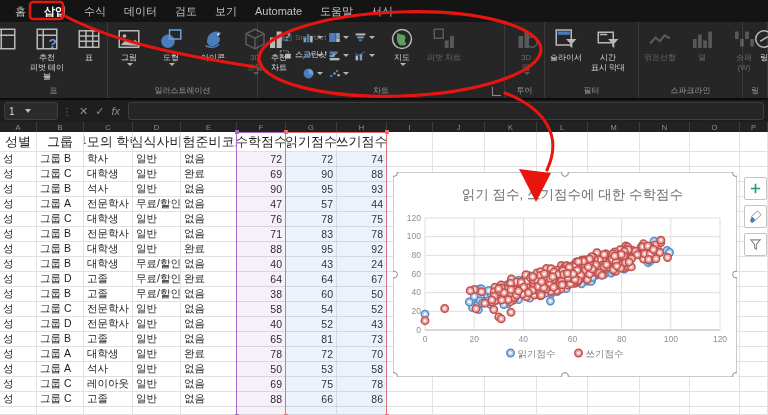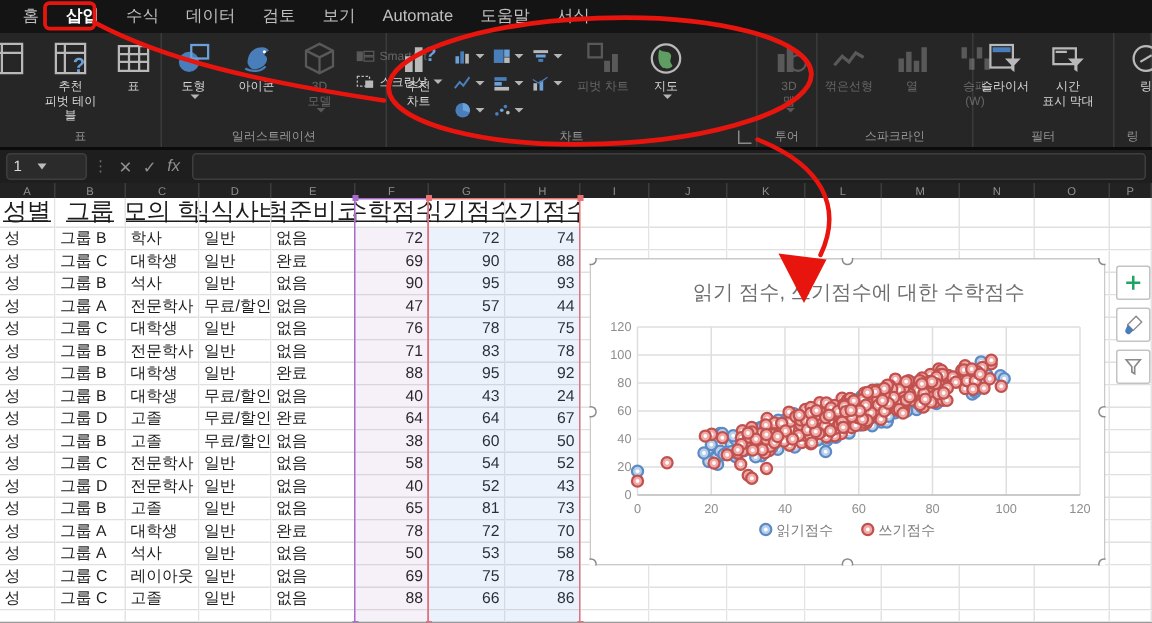--- a/index.html
+++ b/index.html
@@ -40,21 +40,21 @@
   .fxinput{flex:1;height:16px;background:#252525;border:1px solid #3e3e3e;border-radius:3px;}
   
   .sheet{position:absolute;left:0;top:122px;width:768px;height:293px;background:#fff;z-index:1;}
   .colheads{display:flex;height:10px;background:#222;}
   .colheads .ch{box-sizing:border-box;border-right:1px solid #3c3c3c;color:#909090;font-size:7.5px;
     display:flex;align-items:center;justify-content:center;overflow:hidden;}
   .grow{display:flex;}
   .cell{box-sizing:border-box;border-right:1px solid #e3e3e3;border-bottom:1px solid #e0e0e0;
     font-size:10.5px;color:#1c1c1c;display:flex;align-items:center;overflow:hidden;white-space:nowrap;
     padding:0 3px;background:#fff;}
-  .cell.hdr{justify-content:center;font-size:16px;padding:0 1px;text-decoration:underline;}
+  .cell.hdr{justify-content:center;font-size:13px;padding:0 1px;}
   .cell.num{justify-content:flex-end;}
   .hl{position:absolute;pointer-events:none;box-sizing:border-box;z-index:2;}
   .hsq{position:absolute;width:4px;height:4px;z-index:2;}
   
   .chart{position:absolute;left:393px;top:172px;width:344px;height:205px;z-index:3;}
   .chartbtns{position:absolute;left:744px;top:177px;z-index:4;display:flex;flex-direction:column;gap:5px;}
   .cbtn{width:21px;height:21px;background:#fff;border:1px solid #c3c3c3;border-radius:2px;
     display:flex;align-items:center;justify-content:center;}
   
   .anno{position:absolute;left:0;top:0;z-index:9;pointer-events:none;}
@@ -86,20 +86,25 @@
             <text x="9" y="14" font-size="9" fill="#6ba1d9" font-weight="bold">?</text>
           </svg><span class="blabel">추천
 피벗 테이블</span></div>
         <div class="bigbtn"><svg width="24" height="24" viewBox="0 0 16 16" fill="none">
             <rect x="1.5" y="2.5" width="13" height="11" fill="none" stroke="#b9b9b9"></rect>
             <path d="M1.5 6h13M1.5 9.5h13M6 2.5v11M10.5 2.5v11" stroke="#b9b9b9" fill="none"></path>
           </svg><span class="blabel">표</span></div>
         <div class="glabel">표</div>
       </div>
       <div class="rgroup" style="width: 150px;">
+        <div class="bigbtn"><svg width="24" height="24" viewBox="0 0 16 16" fill="none">
+            <rect x="1.5" y="2.5" width="13" height="11" fill="none" stroke="#b9b9b9"></rect>
+            <circle cx="5" cy="6" r="1.2" fill="#b9b9b9"></circle>
+            <path d="M2.5 12l4-4 3 3 2.5-2.5 2 2v2z" fill="#b9b9b9"></path>
+          </svg><span class="blabel">그림 </span><span class="caret"></span></div>
         <div class="bigbtn"><svg width="24" height="24" viewBox="0 0 16 16" fill="none">
             <circle cx="6" cy="9.5" r="4.5" fill="#4a7ebb"></circle>
             <rect x="7" y="2" width="7.5" height="6" fill="none" stroke="#6ba1d9"></rect>
           </svg><span class="blabel">도형 </span><span class="caret"></span></div>
         <div class="bigbtn"><svg width="24" height="24" viewBox="0 0 16 16" fill="none">
             <path d="M4 10c0-4 2.5-7 6.5-7 1.5 0 2.5.6 3 1.5-1 .3-1.8 1-2 2 2 .5 1.5 4-1.5 5.5S5 13 4 10z" fill="#4a7ebb"></path>
             <circle cx="11.5" cy="5" r=".7" fill="#fff"></circle>
             <path d="M3 12.5c3 1.5 7 1.5 9-1" stroke="#4a7ebb" fill="none"></path>
           </svg><span class="blabel">아이콘</span></div>
         <div class="bigbtn dis"><svg width="24" height="24" viewBox="0 0 16 16" fill="none">
@@ -191,73 +196,73 @@
           <div class="miniico">
             <svg width="13" height="13" viewBox="0 0 16 16" fill="none">
               <circle cx="4" cy="11" r="1.5" fill="#4a7ebb"></circle>
               <circle cx="8" cy="8" r="1.5" fill="#6ba1d9"></circle>
               <circle cx="11" cy="5" r="1.5" fill="#4a7ebb"></circle>
               <circle cx="13" cy="10" r="1.5" fill="#b9b9b9"></circle>
             </svg>
             <span class="caret"></span>
           </div>
         </div>
+        <div class="bigbtn"><svg width="24" height="24" viewBox="0 0 16 16" fill="none">
+            <circle cx="8" cy="8" r="6.3" fill="none" stroke="#b9b9b9"></circle>
+            <path d="M5 4c2 1.5 4 .5 5 2s-1 3 .5 4.5S8 13 6.5 12 4 8 5 4z" fill="#5f9e62"></path>
+          </svg><span class="blabel">지도 </span><span class="caret"></span></div>
         <div class="bigbtn dis"><svg width="24" height="24" viewBox="0 0 16 16" fill="none">
             <rect x="1.5" y="1.5" width="6" height="6" fill="none" stroke="#b9b9b9"></rect>
             <rect x="8.5" y="9" width="2.6" height="5" fill="#b9b9b9"></rect>
             <rect x="12" y="6" width="2.6" height="8" fill="#b9b9b9"></rect>
           </svg><span class="blabel">피벗 차트</span></div>
-        <div class="bigbtn"><svg width="24" height="24" viewBox="0 0 16 16" fill="none">
-            <circle cx="8" cy="8" r="6.3" fill="none" stroke="#b9b9b9"></circle>
-            <path d="M5 4c2 1.5 4 .5 5 2s-1 3 .5 4.5S8 13 6.5 12 4 8 5 4z" fill="#5f9e62"></path>
-          </svg><span class="blabel">지도 </span><span class="caret"></span></div>
         <div class="glabel">차트</div>
         <div class="launcher"></div>
       </div>
       <div class="rgroup" style="width: 40px;">
         <div class="bigbtn dis"><svg width="24" height="24" viewBox="0 0 16 16" fill="none">
             <rect x="3" y="6" width="3" height="8" fill="#b9b9b9"></rect>
             <rect x="7" y="3" width="3" height="11" fill="#b9b9b9"></rect>
             <circle cx="12" cy="10" r="3.5" fill="none" stroke="#b9b9b9"></circle>
           </svg><span class="blabel">3D
 맵 </span><span class="caret"></span></div>
         <div class="glabel">투어</div>
+      </div>
+      <div class="rgroup" style="width: 94px;">
+        <div class="bigbtn"><svg width="24" height="24" viewBox="0 0 16 16" fill="none">
+            <rect x="1.5" y="2" width="10" height="10" fill="none" stroke="#b9b9b9"></rect>
+            <rect x="2.5" y="3" width="8" height="2.2" fill="#4a7ebb"></rect>
+            <path d="M8 8h7l-2.8 3v3l-1.4-1v-2z" fill="#b9b9b9"></path>
+          </svg><span class="blabel">슬라이서</span></div>
+        <div class="bigbtn"><svg width="24" height="24" viewBox="0 0 16 16" fill="none">
+            <rect x="1.5" y="3.5" width="10" height="7" fill="none" stroke="#b9b9b9"></rect>
+            <path d="M2.5 5h5" stroke="#b9b9b9"></path>
+            <path d="M8 8h7l-2.8 3v3l-1.4-1v-2z" fill="#b9b9b9"></path>
+          </svg><span class="blabel">시간
+표시 막대</span></div>
+        <div class="glabel">필터</div>
       </div>
       <div class="rgroup" style="width: 104px;">
         <div class="bigbtn dis"><svg width="24" height="24" viewBox="0 0 16 16" fill="none">
             <path d="M1.5 11l3.5-4 3 2.5 3-4 3.5 2" fill="none" stroke="#b9b9b9" stroke-width="1.4"></path>
           </svg><span class="blabel">꺾은선형</span></div>
         <div class="bigbtn dis"><svg width="24" height="24" viewBox="0 0 16 16" fill="none">
             <rect x="2" y="8" width="2.4" height="6" fill="#b9b9b9"></rect>
             <rect x="5.4" y="5" width="2.4" height="9" fill="#b9b9b9"></rect>
             <rect x="8.8" y="9" width="2.4" height="5" fill="#b9b9b9"></rect>
             <rect x="12.2" y="3" width="2.4" height="11" fill="#b9b9b9"></rect>
           </svg><span class="blabel">열</span></div>
         <div class="bigbtn dis"><svg width="24" height="24" viewBox="0 0 16 16" fill="none">
             <rect x="2" y="3" width="2.4" height="5" fill="#b9b9b9"></rect>
             <rect x="5.4" y="8" width="2.4" height="5" fill="#b9b9b9"></rect>
             <rect x="8.8" y="3" width="2.4" height="5" fill="#b9b9b9"></rect>
             <rect x="12.2" y="8" width="2.4" height="5" fill="#b9b9b9"></rect>
           </svg><span class="blabel">승패
 (W)</span></div>
         <div class="glabel">스파크라인</div>
-      </div>
-      <div class="rgroup" style="width: 94px;">
-        <div class="bigbtn"><svg width="24" height="24" viewBox="0 0 16 16" fill="none">
-            <rect x="1.5" y="2" width="10" height="10" fill="none" stroke="#b9b9b9"></rect>
-            <rect x="2.5" y="3" width="8" height="2.2" fill="#4a7ebb"></rect>
-            <path d="M8 8h7l-2.8 3v3l-1.4-1v-2z" fill="#b9b9b9"></path>
-          </svg><span class="blabel">슬라이서</span></div>
-        <div class="bigbtn"><svg width="24" height="24" viewBox="0 0 16 16" fill="none">
-            <rect x="1.5" y="3.5" width="10" height="7" fill="none" stroke="#b9b9b9"></rect>
-            <path d="M2.5 5h5" stroke="#b9b9b9"></path>
-            <path d="M8 8h7l-2.8 3v3l-1.4-1v-2z" fill="#b9b9b9"></path>
-          </svg><span class="blabel">시간
-표시 막대</span></div>
-        <div class="glabel">필터</div>
       </div>
       <div class="rgroup" style="width: 25px;">
         <div class="bigbtn"><svg width="24" height="24" viewBox="0 0 16 16" fill="none">
             <circle cx="8" cy="8" r="5.5" fill="none" stroke="#b9b9b9"></circle>
             <path d="M5.5 9.5l5-3" stroke="#b9b9b9"></path>
           </svg><span class="blabel">링</span></div>
         <div class="glabel">링</div>
       </div>
     </div>
 

